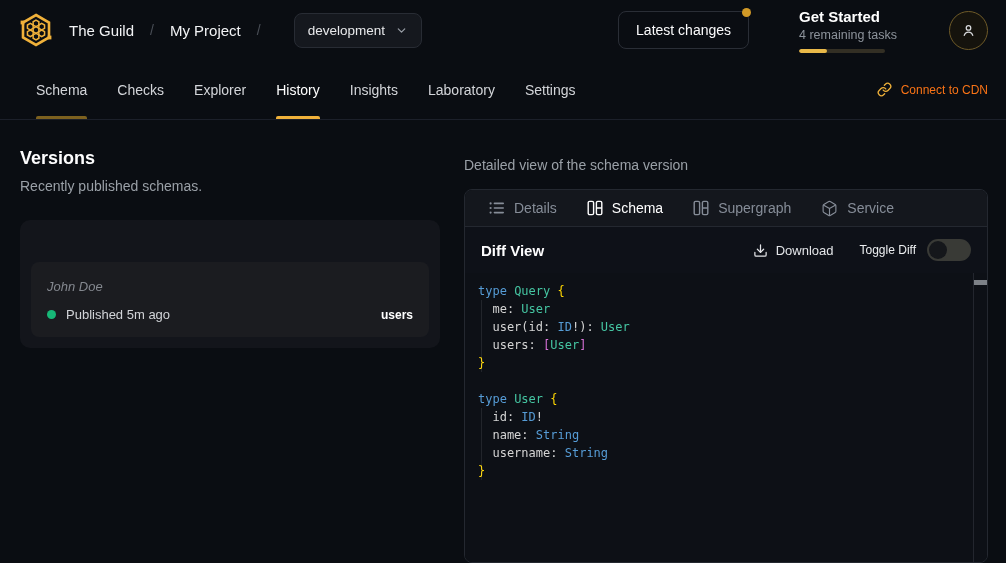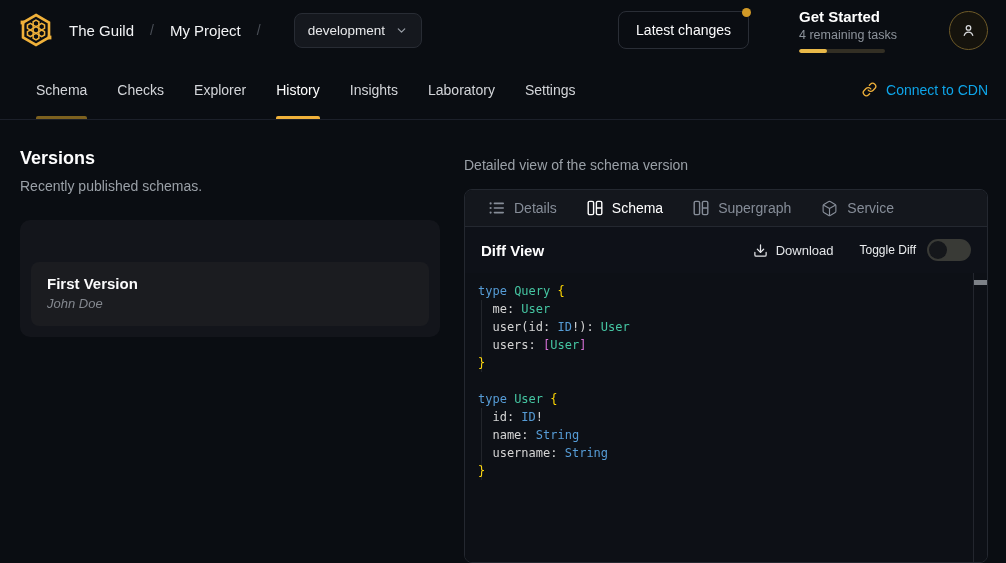--- a/index.html
+++ b/index.html
@@ -34,21 +34,21 @@
   .navbar { height:60px; display:flex; align-items:stretch; padding:0 18px 0 36px;
     border-bottom:1px solid #1c202a; }
   .navtab { display:flex; align-items:center; position:relative; margin-right:30px;
     font-size:14px; color:#d3d5d9; cursor:pointer; }
   .navtab.active { color:#fff; }
   .navtab.active::after { content:""; position:absolute; left:0; right:0; bottom:0;
     height:3px; background:#f0b13a; border-radius:2px 2px 0 0; }
   .navtab.dim-active::after { content:""; position:absolute; left:0; right:0; bottom:0;
     height:3px; background:#7d611f; border-radius:2px 2px 0 0; }
   .cdn-link { margin-left:auto; display:flex; align-items:center; gap:9px;
-    color:#0ea5e9; font-size:14px; cursor:pointer; }
+    color:#f97316; font-size:12px; cursor:pointer; }
   
   .main { display:flex; gap:24px; padding:28px 18px 0 20px; height:443px; }
   .left-col { width:420px; flex:none; }
   .panel-title { font-size:18px; font-weight:bold; color:#fdfdfe; }
   .panel-sub { margin-top:9px; font-size:14px; color:#9aa0a7; }
   .outer-card { margin-top:26px; background:#13151b; border-radius:10px;
     padding:42px 11px 11px; }
   .version-card { background:#1b1c20; border-radius:8px; padding:13px 16px 15px; cursor:pointer; }
   .v-name { font-size:15px; font-weight:600; color:#fbfbfc; }
   .v-author { font-size:13px; color:#84888f; margin-top:4px;font-style:italic; }
@@ -166,22 +166,26 @@
   </div>
 </div>
 
 <div class="main">
 
   <div class="left-col">
     <div class="panel-title">Versions</div>
     <div class="panel-sub">Recently published schemas.</div>
     <div class="outer-card">
       <div class="version-card">
-        <div class="v-name">First Version</div>
         <div class="v-author">John Doe</div>
+        <div class="v-meta">
+          <span class="dot-green"></span>
+          <span>Published 5m ago</span>
+          <span class="v-badge">users</span>
+        </div>
       </div>
     </div>
   </div>
 
   <div class="right-col">
     <div class="panel-sub">Detailed view of the schema version</div>
 
     <div class="schema-box">
       <div class="box-tabs">
         <div class="box-tab">

